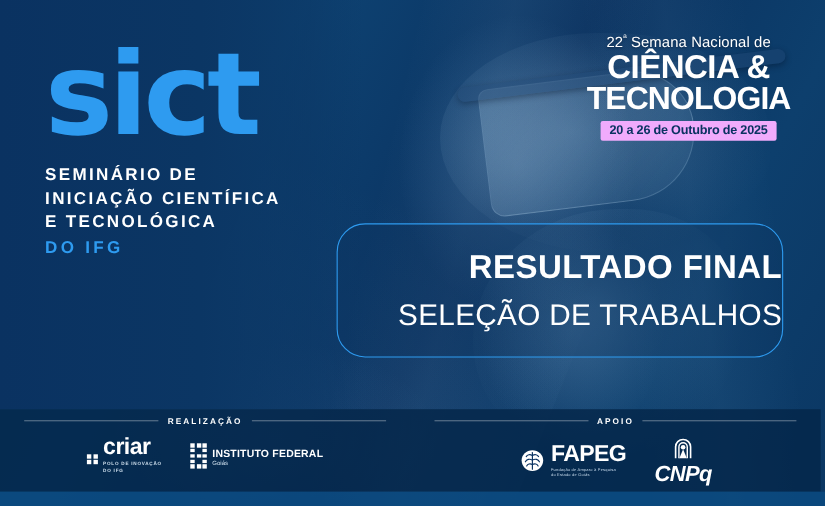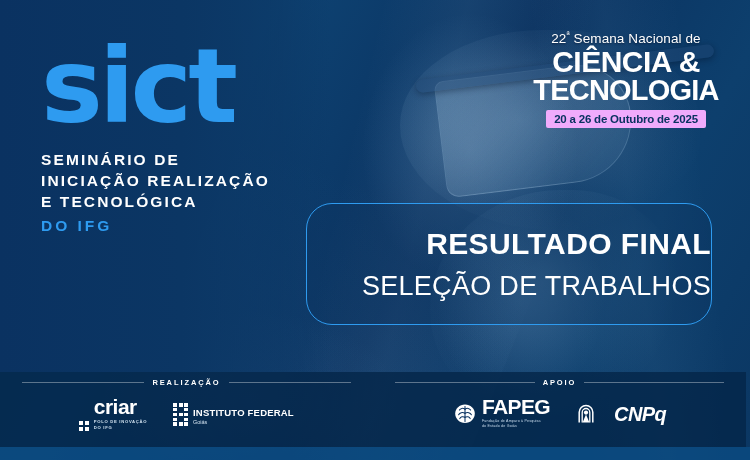--- a/index.html
+++ b/index.html
@@ -75,21 +75,21 @@
   .footer{position:absolute;left:0;top:372px;width:746px;height:75px;background:rgba(4,37,72,0.80);}
   .footer-strip{position:absolute;left:0;top:447px;width:750px;height:13px;background:#0a4a80;opacity:.85;}
   .footer-inner{position:absolute;inset:0;display:flex;}
   .foot-col{flex:1;display:flex;flex-direction:column;align-items:center;padding-top:6px;}
   .foot-head{display:flex;align-items:center;width:88%;}
   .foot-head .rule{flex:1;height:1px;background:rgba(255,255,255,.35);}
   .foot-head .lbl{color:#ffffff;font-size:7.5px;font-weight:700;letter-spacing:1.9px;padding:0 8px;white-space:nowrap;}
   .logos{display:flex;align-items:center;justify-content:center;gap:26px;margin-top:11px;}
 
   
-  .lg-criar{display:flex;align-items:flex-end;gap:5px;}
+  .lg-criar{display:flex;align-items:center;gap:5px;}
   .criar-dots{display:grid;grid-template-columns:repeat(2,4px);grid-template-rows:repeat(2,4px);gap:1.6px;margin-top:6px;}
   .criar-dots i{background:#fff;display:block;width:4px;height:4px;}
   .criar-txt{display:flex;flex-direction:column;}
   .criar-name{color:#fff;font-size:21px;font-weight:700;line-height:.9;letter-spacing:-.5px;}
   .criar-tag{color:#cfe0ee;font-size:4.2px;font-weight:700;letter-spacing:.7px;line-height:1.45;margin-top:2px;}
 
   
   .lg-if{display:flex;align-items:flex-end;gap:5px;}
   .if-grid{display:grid;grid-template-columns:repeat(3,4px);grid-template-rows:repeat(5,3.4px);gap:1.4px;}
   .if-grid i{background:#fff;display:block;}
@@ -100,21 +100,21 @@
 
   
   .lg-fapeg{display:flex;align-items:center;gap:5px;}
   .fapeg-mark{width:24px;height:22px;position:relative;}
   .fapeg-mark svg{display:block;}
   .fapeg-txt{display:flex;flex-direction:column;}
   .fapeg-name{color:#fff;font-size:21px;font-weight:800;line-height:.9;letter-spacing:-.6px;}
   .fapeg-tag{color:#c9dced;font-size:3.6px;font-weight:400;letter-spacing:.2px;line-height:1.5;margin-top:2px;}
 
   
-  .lg-cnpq{display:flex;align-items:center;gap:18px;}
+  .lg-cnpq{display:flex;align-items:center;gap:3px;flex-direction:column;}
   .cnpq-mark{width:20px;height:20px;}
   .cnpq-name{color:#fff;font-size:20px;font-weight:700;font-style:italic;letter-spacing:-.6px;line-height:1;}
 </style>
 </head>
 <body>
 
 <div class="banner">
 
   <div class="bg-photo">
     <div class="face-a"></div>
@@ -134,21 +134,21 @@
     </div>
     <div class="eb-big">CIÊNCIA &amp;</div>
     <div class="eb-big2">TECNOLOGIA</div>
     <div class="eb-date">20 a 26 de Outubro de 2025</div>
   </div>
 
   <div class="sict-block">
     <div class="sict-word">sict</div>
     <div class="sict-sub">
       <span>SEMINÁRIO DE</span><br>
-      <span>INICIAÇÃO REALIZAÇÃO</span><br>
+      <span>INICIAÇÃO CIENTÍFICA</span><br>
       <span>E TECNOLÓGICA</span>
       <span class="ifg">DO IFG</span>
     </div>
   </div>
 
   <div class="result-box">
     <div class="result-title">RESULTADO FINAL</div>
     <div class="result-sub">SELEÇÃO DE TRABALHOS</div>
   </div>
 

